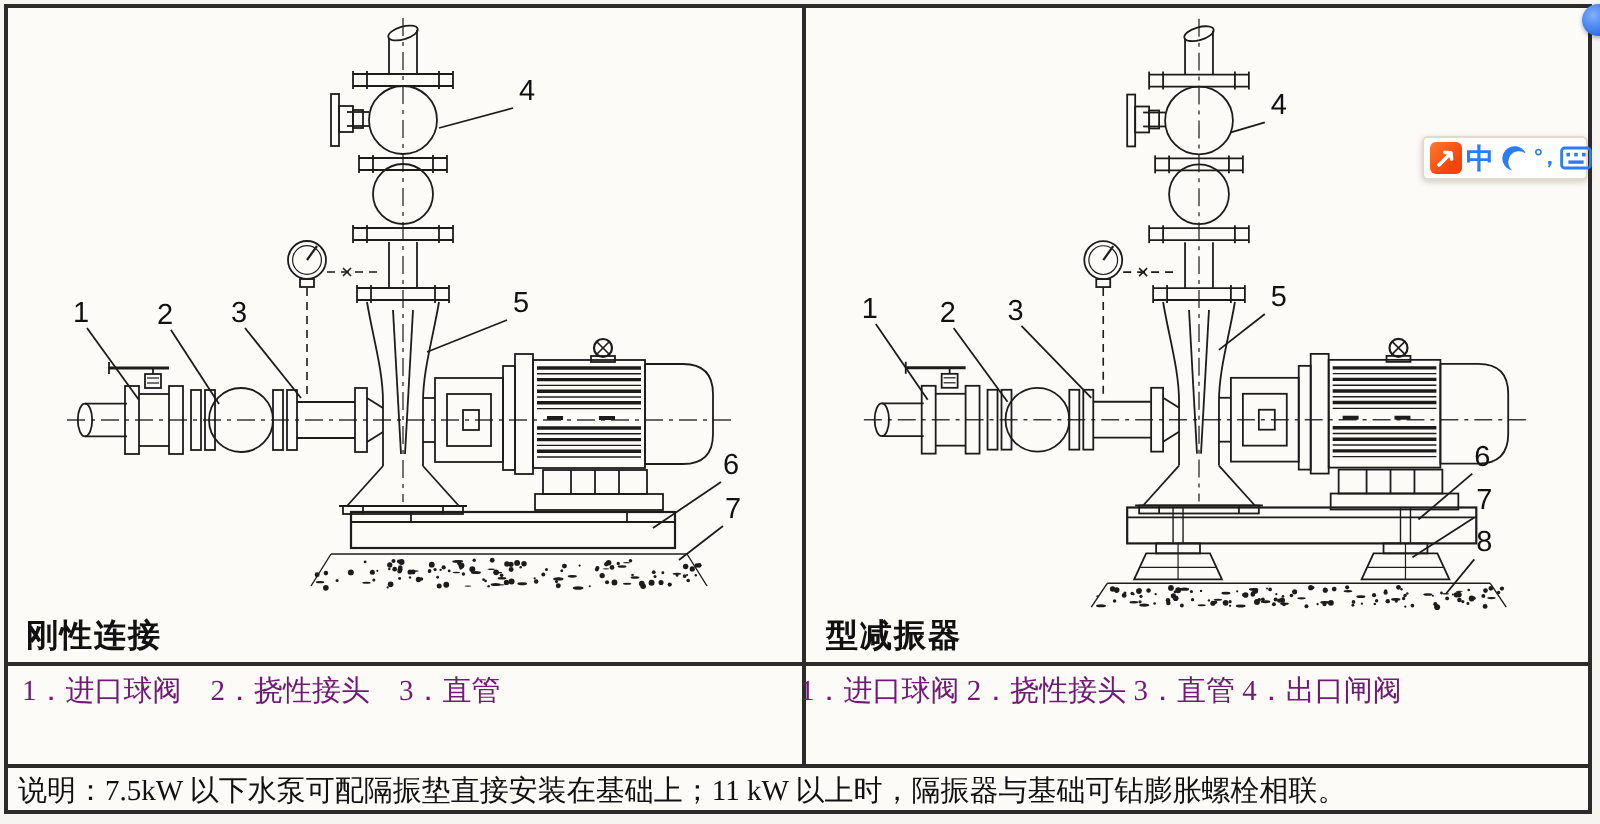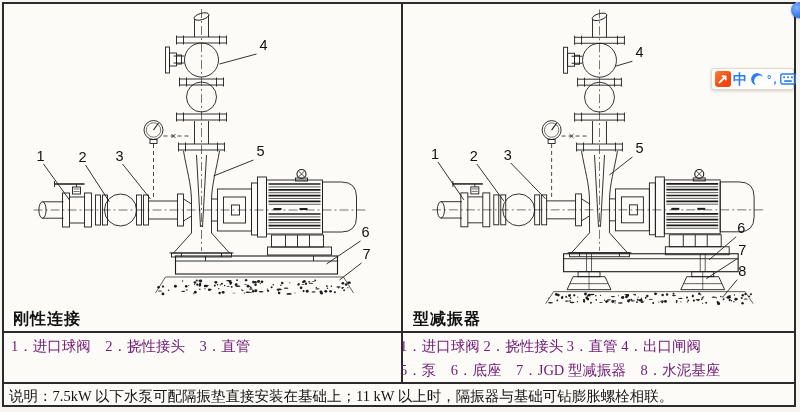--- a/index.html
+++ b/index.html
@@ -581,21 +581,20 @@
   <div class="hline hline-legend"></div>
 
   <div class="cell-title title-left">刚性连接</div>
   <div class="cell-title title-right">型减振器</div>
 
   <div class="legend legend-left">
     <div>1．进口球阀　2．挠性接头　3．直管</div>
   </div>
   <div class="legend legend-right">
     <div>1．进口球阀 2．挠性接头 3．直管 4．出口闸阀</div>
-    <div>5．泵　6．底座　7．JGD 型减振器　8．水泥基座</div>
   </div>
 
   <div class="note">说明：7.5kW 以下水泵可配隔振垫直接安装在基础上；11 kW 以上时，隔振器与基础可钻膨胀螺栓相联。</div>
 
   <div class="ime">
     <div class="ime-sogou">
       <svg width="12" height="12" viewBox="0 0 12 12">
         <path d="M2.5,9.5 L8.5,3.5 M8.5,3.5 L5.5,3.2 M8.5,3.5 L8.8,6.5" stroke="#fff" stroke-width="1.8" fill="none" stroke-linecap="round"></path>
       </svg>
     </div>

